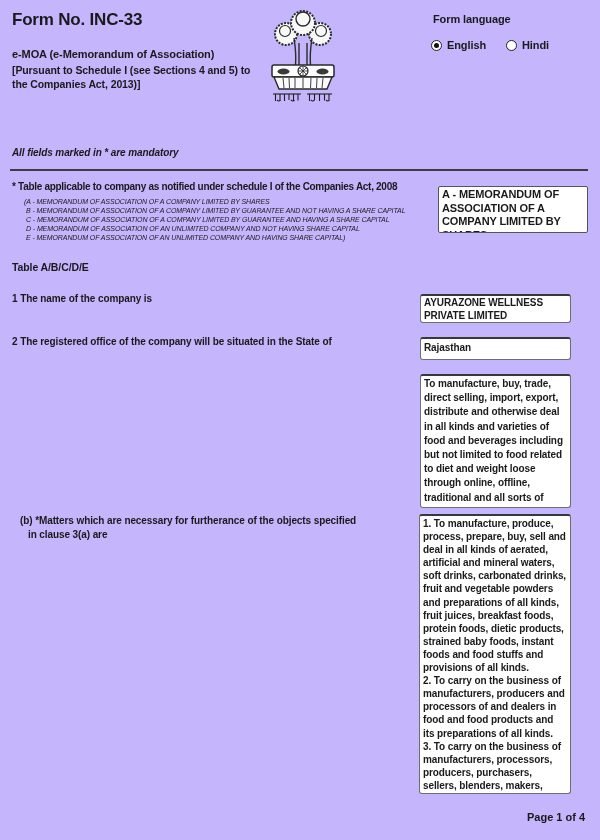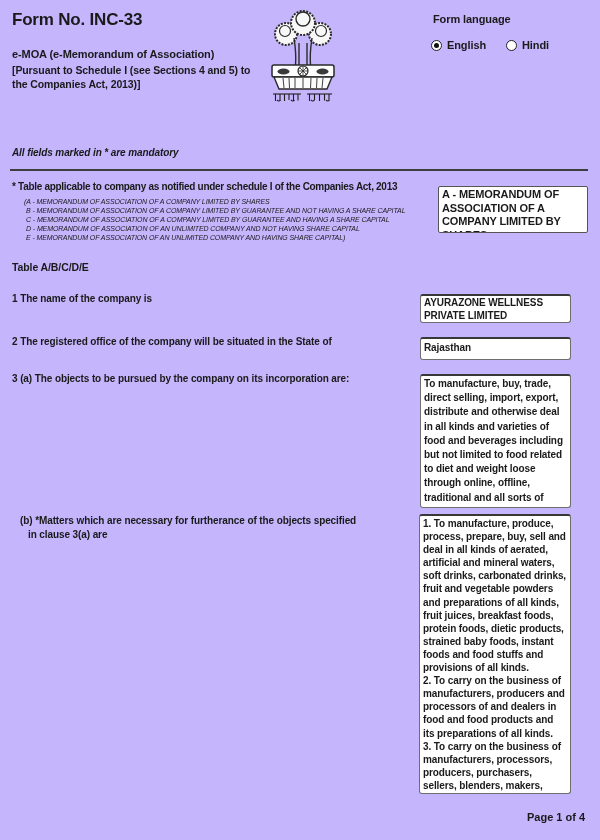--- a/index.html
+++ b/index.html
@@ -106,37 +106,36 @@
   </div>
   <div class="abs radio-row" style="left:506px;top:39px;align-items:center;">
     <span class="radio"></span>
     <span class="radio-label">Hindi</span>
   </div>
 
   <div class="abs lbl italic" style="left:12px;top:146px;">All fields marked in * are mandatory</div>
 
   <div class="abs rule" style="left:10px;top:169px;width:578px;"></div>
 
-  <div class="abs bold-head" style="left:12px;top:181px;">* Table applicable to company as notified under schedule I of the Companies Act, 2013</div>
+  <div class="abs bold-head" style="left:12px;top:181px;">* Table applicable to company as notified under schedule I of the Companies Act, 2008</div>
   <div class="abs note" style="left:24px;top:197px;">(A - MEMORANDUM OF ASSOCIATION OF A COMPANY LIMITED BY SHARES</div>
   <div class="abs note" style="left:26px;top:206px;">B - MEMORANDUM OF ASSOCIATION OF A COMPANY LIMITED BY GUARANTEE AND NOT HAVING A SHARE CAPITAL</div>
   <div class="abs note" style="left:26px;top:215px;">C - MEMORANDUM OF ASSOCIATION OF A COMPANY LIMITED BY GUARANTEE AND HAVING A SHARE CAPITAL</div>
   <div class="abs note" style="left:26px;top:224px;">D - MEMORANDUM OF ASSOCIATION OF AN UNLIMITED COMPANY AND NOT HAVING SHARE CAPITAL</div>
   <div class="abs note" style="left:26px;top:233px;">E - MEMORANDUM OF ASSOCIATION OF AN UNLIMITED COMPANY AND HAVING SHARE CAPITAL)</div>
   <div class="abs combo" style="left:438px;top:186px;width:150px;height:47px;">A - MEMORANDUM OF ASSOCIATION OF A COMPANY LIMITED BY SHARES</div>
 
   <div class="abs h2" style="left:12px;top:261px;font-size:10.5px;">Table A/B/C/D/E</div>
 
   <div class="abs lbl" style="left:12px;top:292px;">1 The name of the company is</div>
   <div class="abs field two-line" style="left:420px;top:294px;width:151px;height:29px;">AYURAZONE WELLNESS PRIVATE LIMITED</div>
 
   <div class="abs lbl" style="left:12px;top:335px;">2 The registered office of the company will be situated in the State of</div>
   <div class="abs field single" style="left:420px;top:337px;width:151px;height:23px;">Rajasthan</div>
 
-  <div class="abs lbl" style="left:12px;top:372px;">3 (a) The objects to be pursued by the company on its incorporation are:</div>
   <div class="abs field f3a" style="left:420px;top:374px;width:151px;height:134px;">To manufacture, buy, trade, direct selling, import, export, distribute and otherwise deal in all kinds and varieties of food and beverages including but not limited to food related to diet and weight loose through online, offline, traditional and all sorts of promotional mediums.</div>
 
   <div class="abs lbl" style="left:20px;top:514px;">(b) *Matters which are necessary for furtherance of the objects specified</div>
   <div class="abs lbl" style="left:28px;top:528px;">in clause 3(a) are</div>
   <div class="abs field f3b" style="left:419px;top:514px;width:152px;height:280px;">1. To manufacture, produce, process, prepare, buy, sell and deal in all kinds of aerated, artificial and mineral waters, soft drinks, carbonated drinks, fruit and vegetable powders and preparations of all kinds, fruit juices, breakfast foods, protein foods, dietic products, strained baby foods, instant foods and food stuffs and provisions of all kinds.
 2. To carry on the business of manufacturers, producers and processors of and dealers in food and food products and its preparations of all kinds.
 3. To carry on the business of manufacturers, processors, producers, purchasers, sellers, blenders, makers, researchers</div>
 
   <div class="abs page-num" style="left:527px;top:811px;">Page 1 of 4</div>
 

